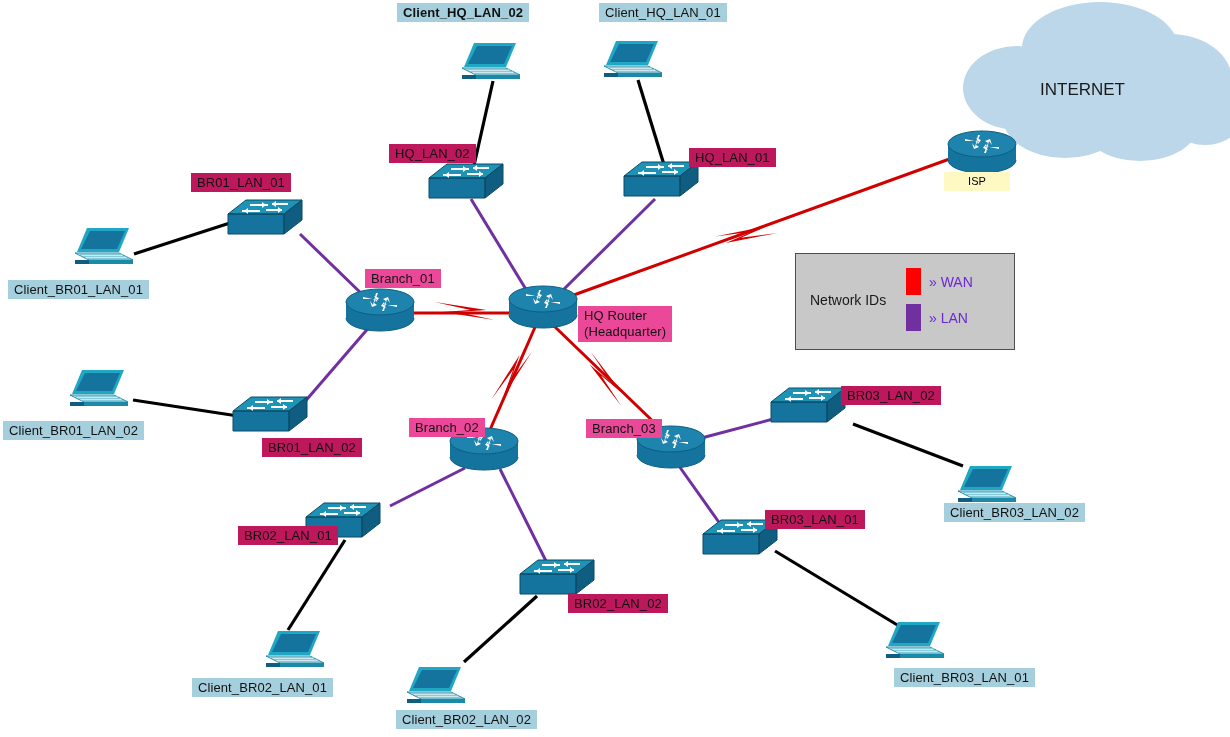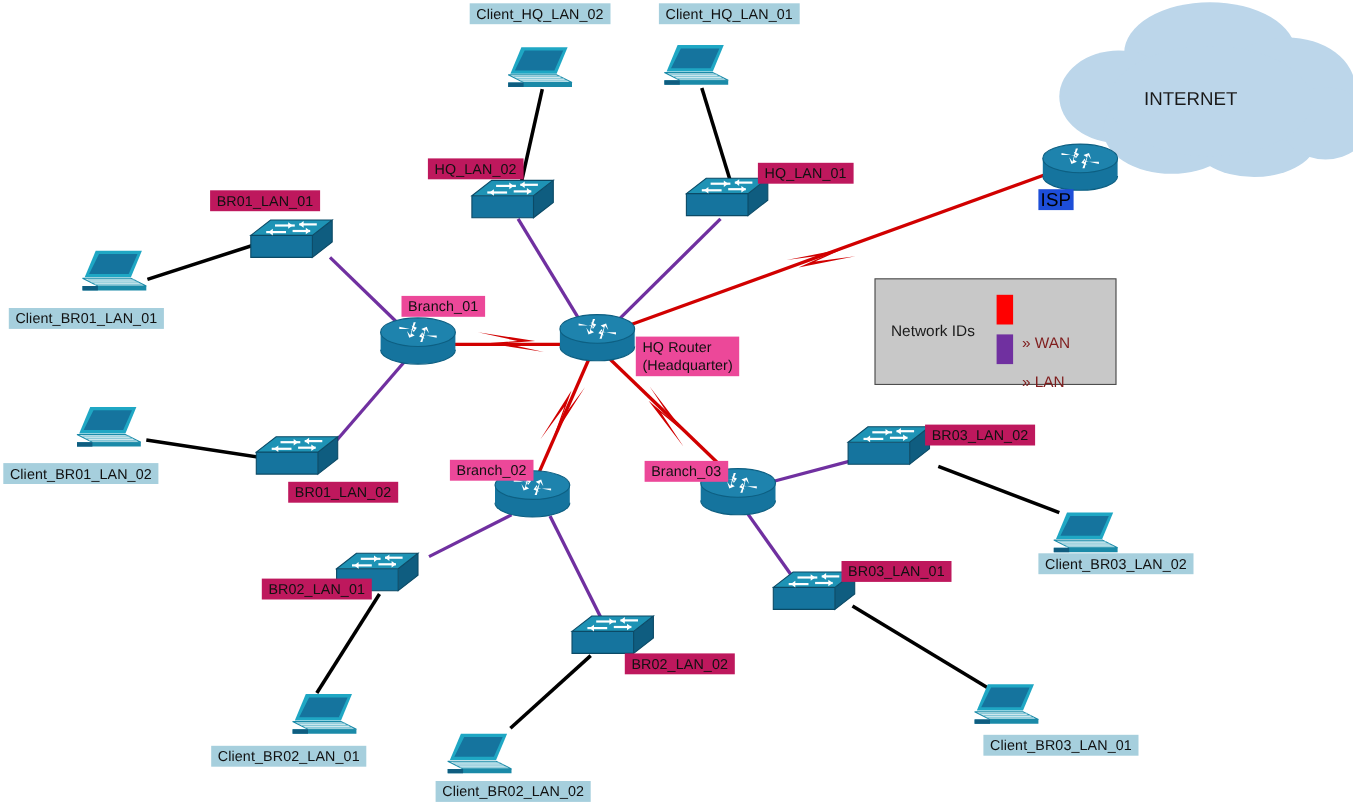--- a/index.html
+++ b/index.html
@@ -19,42 +19,42 @@
     font-size:13px;
     color:#111111;
     padding:2px 6px;
     white-space:nowrap;
     line-height:15px;
     letter-spacing:0.1px;
   }
   .tag.green{background:#be185d;}
   .tag.blue{background:#a6cfdd;}
   .tag.gold{background:#ec4899;}
-  .tag.orange{background:#1d4ed8;color:#000;font-size:17px;padding:2px 2px;}
+  .tag.orange{background:#fef9c3;color:#000;font-size:11px;padding:2px 24px;}
   .tag.two-line{line-height:16px;}
   #legend{
     position:absolute;
     left:795px;top:253px;
     width:220px;height:97px;
     background:#c8c8c8;
     border:1.5px solid #4d4d4d;
     box-sizing:border-box;
   }
   #legend .legend-title{
     position:absolute;left:14px;top:38px;
     font-size:14px;color:#1a1a1a;
     white-space:nowrap;
   }
   #legend .sw{
     position:absolute;width:15px;height:27px;
   }
   #legend .sw.wan{left:110px;top:14px;background:#ff0000;}
   #legend .sw.lan{left:110px;top:50px;background:#7030a0;}
   #legend .lg-label{
-    position:absolute;font-size:14px;color:#7f1d1d;white-space:nowrap;margin-top:29px;
+    position:absolute;font-size:14px;color:#6d28d9;white-space:nowrap;
   }
   #legend .lg-label.wan{left:133px;top:20px;}
   #legend .lg-label.lan{left:133px;top:56px;}
   #cloud-text{
     position:absolute;left:1040px;top:80px;
     font-size:17px;color:#1a1a1a;white-space:nowrap;
   }
 </style>
 </head>
 <body>
@@ -286,21 +286,21 @@
     <path d="M 1 29 L 45 29 L 59 36 L 15 36 Z" fill="none" stroke="#1a8aa8" stroke-width="1"></path>
     <g stroke="#7fc4d6" stroke-width="0.9">
       <path d="M 6 30.5 L 49 30.5"></path>
             <path d="M 9 32.5 L 52 32.5"></path>
             <path d="M 12 34.5 L 55 34.5"></path>
     </g>
     <path d="M 1 36 L 15 36 L 59 36 L 59 40 L 15 40 L 1 40 Z" fill="#1a8aa8"></path>
     <path d="M 1 36 L 15 36 L 15 40 L 1 40 Z" fill="#0f5d80"></path>
   </svg>
       </div>
-      <div class="tag blue" style="left: 427px; top: 3px;">Client_HQ_LAN_02</div>
+      <div class="tag blue" style="left: 397px; top: 3px; font-weight: bold;">Client_HQ_LAN_02</div>
       <div class="node" style="left: 603px; top: 37px;">
         <svg width="62" height="46" viewBox="0 0 62 46">
     <path d="M 13 4 L 55 4 L 45 28 L 3 28 Z" fill="#1fa7c4"></path>
     <path d="M 16 7 L 51 7 L 43 25 L 7 25 Z" fill="#15749e"></path>
     <path d="M 1 29 L 45 29 L 59 36 L 15 36 Z" fill="#cfe8ee"></path>
     <path d="M 1 29 L 45 29 L 59 36 L 15 36 Z" fill="none" stroke="#1a8aa8" stroke-width="1"></path>
     <g stroke="#7fc4d6" stroke-width="0.9">
       <path d="M 6 30.5 L 49 30.5"></path>
             <path d="M 9 32.5 L 52 32.5"></path>
             <path d="M 12 34.5 L 55 34.5"></path>

